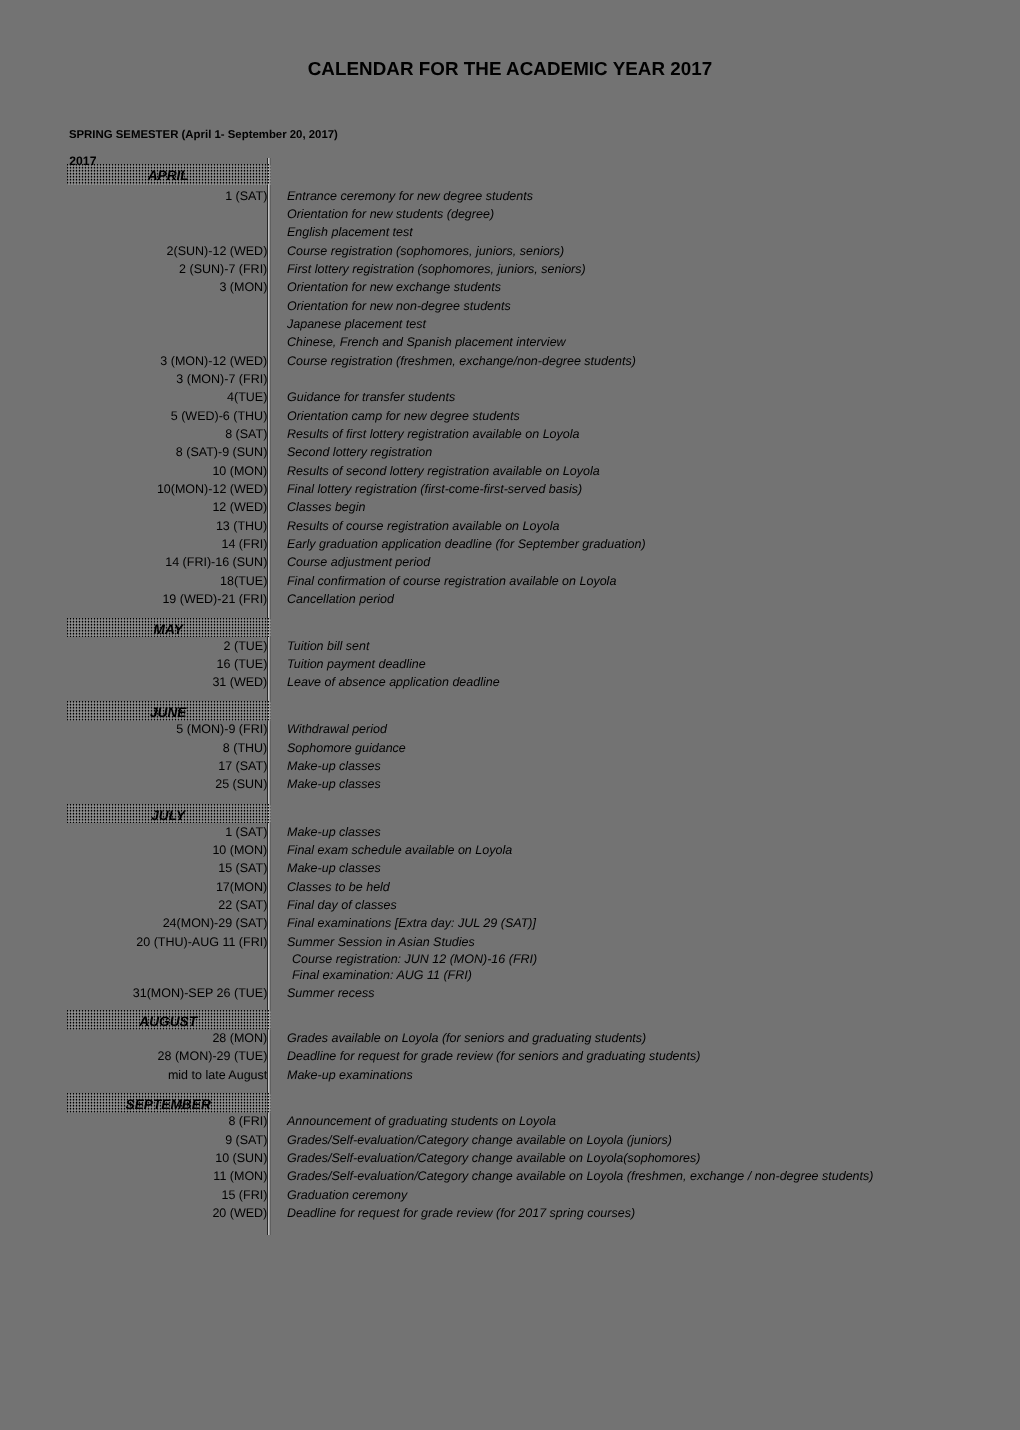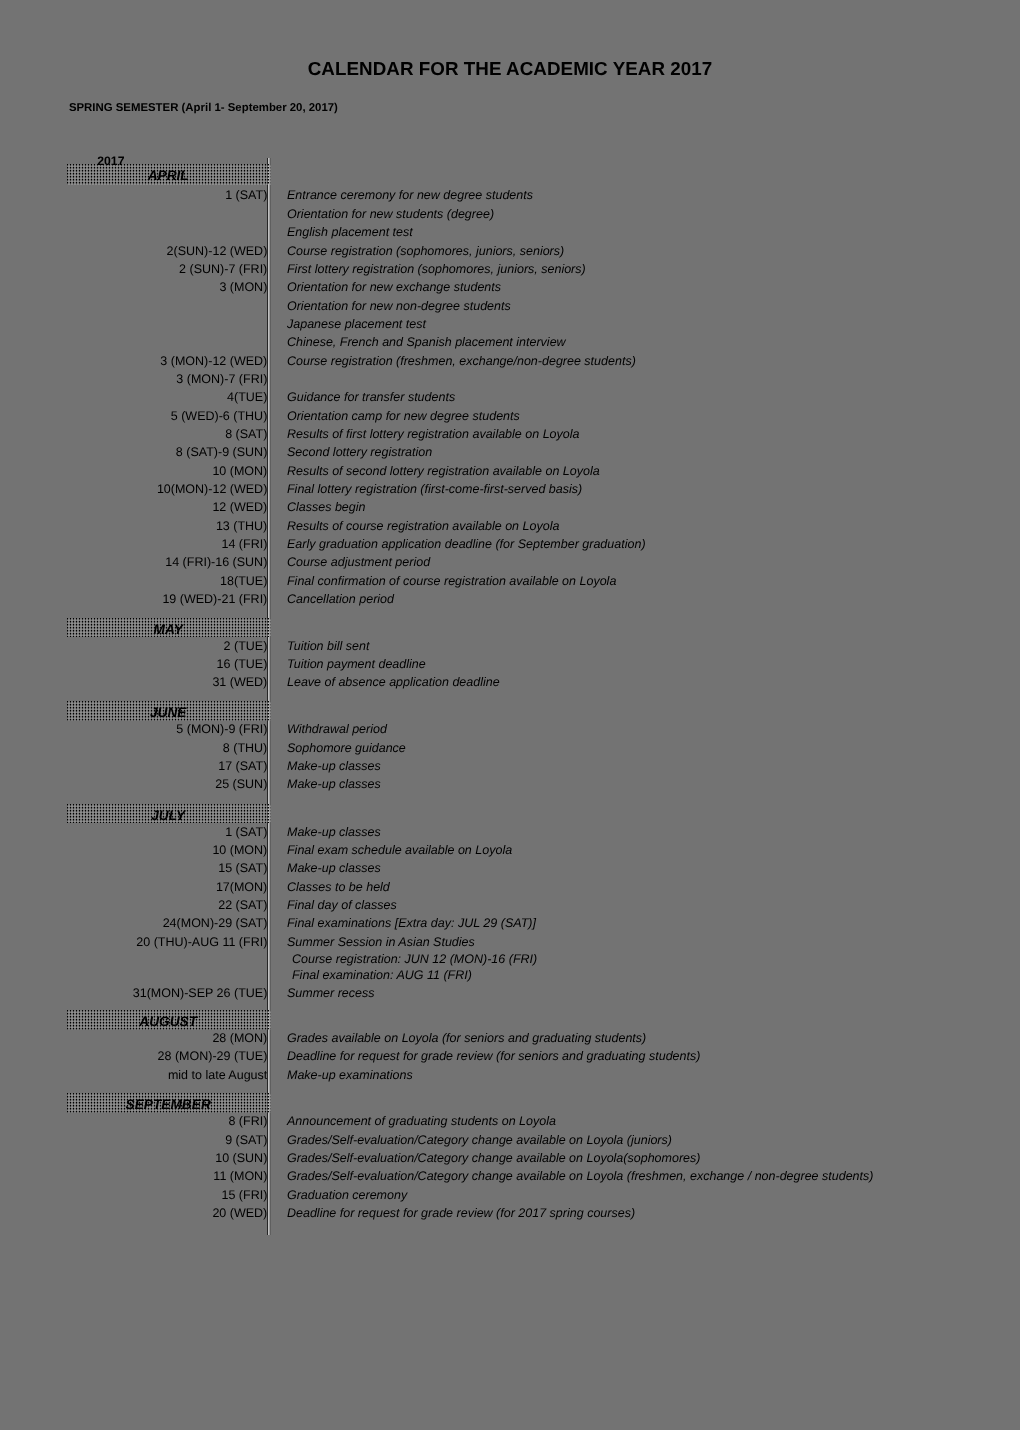--- a/index.html
+++ b/index.html
@@ -6,43 +6,43 @@
 
   html,body{margin:0;padding:0;background:#fff;}
   body{width:1020px;height:1430px;
        font-family:"Liberation Sans","DejaVu Sans",sans-serif;color:#000;
        -webkit-font-smoothing:antialiased;text-rendering:geometricPrecision;}
   .page{position:relative;width:1020px;height:1430px;overflow:hidden;background:#737373;
         will-change:transform;transform:translateZ(0);}
 
   .doc-title{position:absolute;left:0;top:59px;width:1020px;text-align:center;
              font-size:18.8px;font-weight:bold;line-height:19px;letter-spacing:0.05px;}
-  .semester{position:absolute;left:68.9px;top:102px;font-size:11.4px;font-weight:bold;line-height:12px;}
-  .year{position:absolute;left:69.3px;top:155px;font-size:12.2px;font-weight:bold;line-height:12px;margin-left:28px;}
+  .semester{position:absolute;left:68.9px;top:129px;font-size:11.4px;font-weight:bold;line-height:12px;}
+  .year{position:absolute;left:69.3px;top:155px;font-size:12.2px;font-weight:bold;line-height:12px;}
 
   .calendar{position:absolute;left:67px;top:158.2px;width:900px;}
   .col-rule{position:absolute;left:200px;top:0;width:4px;height:1077px;z-index:1;
             background:linear-gradient(to right,#262626 0 1px,#bebebe 1px 2px,#9c9c9c 2px 3px,#5f5f5f 3px 4px);}
 
   .month-header{position:relative;height:18.95px;width:200px;z-index:2;}
   .month-header.first{height:22.32px;margin-top:6px;}
   .month-header.first .hatch{height:20.9px;}
   .month-header .hatch{position:absolute;left:0;top:0;width:204px;height:19.6px;}
   .month-name{position:absolute;left:1.2px;top:0;width:200px;height:19.6px;
               text-align:center;font-size:13.7px;font-weight:bold;font-style:italic;
               line-height:23.4px;}
 
   .month-gap{height:9.2px;}
   .month-gap.g0{height:9.41px;}
   .month-gap.g1{height:9.6px;}
   .month-gap.g2{height:10.1px;}
   .month-gap.g3{height:8.3px;}
   .month-gap.g4{height:9.1px;}
 
-  .row{display:flex;align-items:flex-end;height:18.357px;}
+  .row{display:flex;align-items:center;height:18.357px;}
   .row .date{width:200.3px;text-align:right;font-size:12.5px;line-height:18.357px;white-space:nowrap;}
   .row .spacer{width:19.7px;flex:0 0 19.7px;}
   .row .event{font-size:12.5px;line-height:18.357px;white-space:nowrap;font-style:italic;}
 
   .row.prelude{height:19.0px;}
   .row.prelude .date,.row.prelude .event{line-height:19.0px;}
   .row.sub{height:15.4px;}
   .row.sub .date,.row.sub .event{line-height:15.4px;}
   .row.sub .event{padding-left:5px;}
   .row.sub.last{height:16.4px;}

